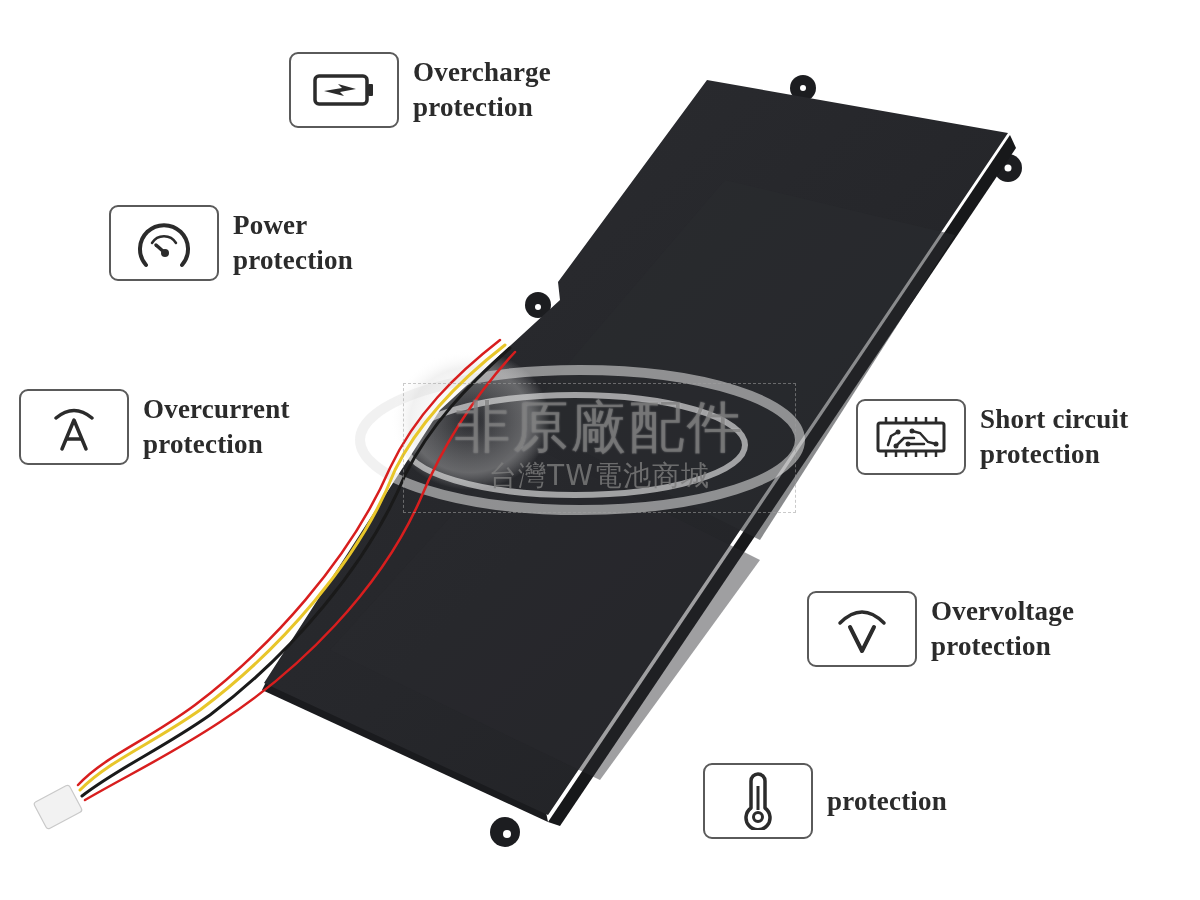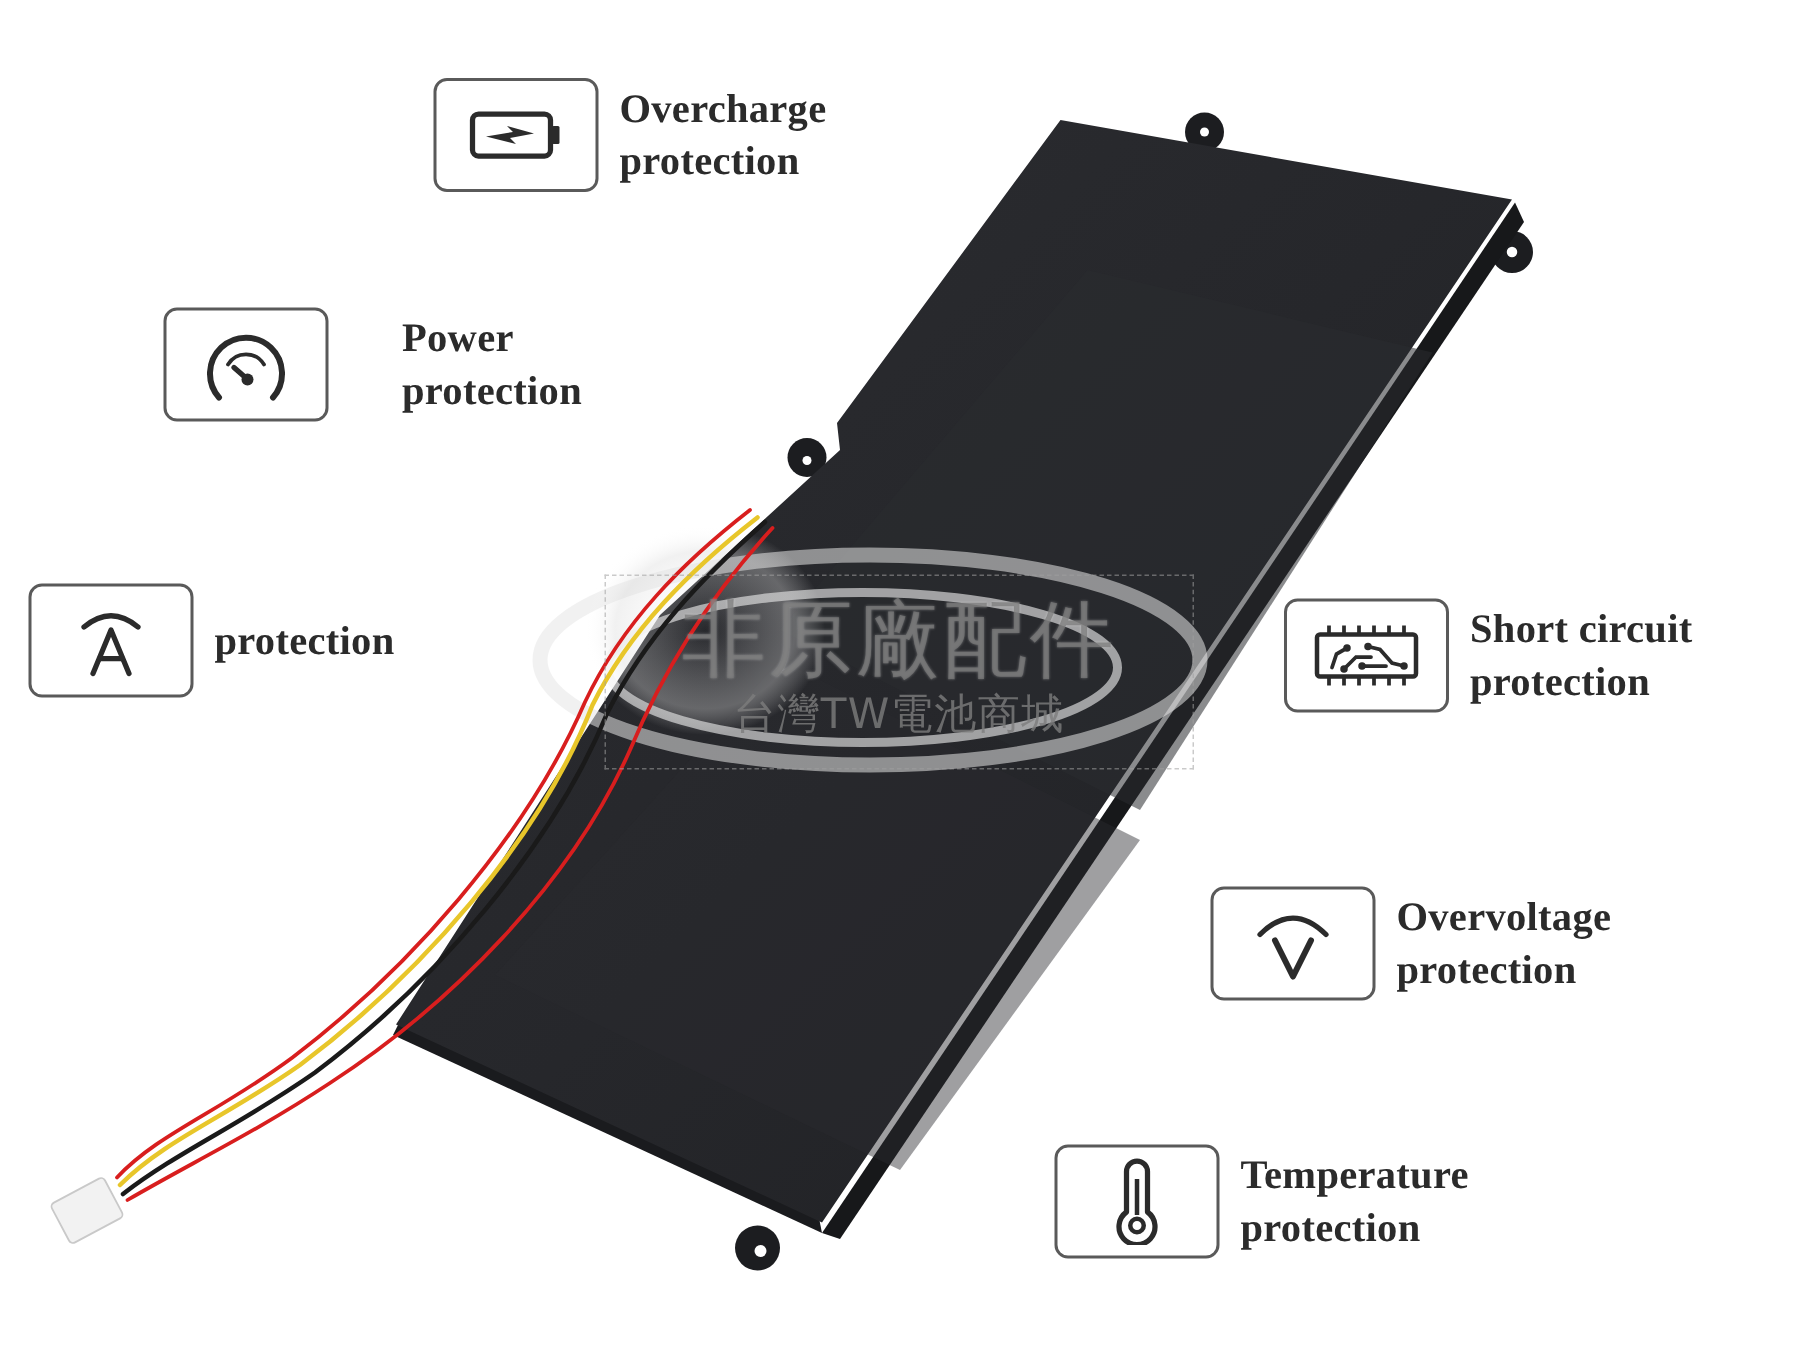--- a/index.html
+++ b/index.html
@@ -103,21 +103,21 @@
         <rect x="56" y="14" width="5" height="12" rx="1" fill="#2b2b2b"></rect>
         <path d="M12,21 L30,18 L26,14 L44,19 L28,22 L32,26 Z" fill="#2b2b2b"></path>
       </svg>
     </div>
     <div class="label">
       <span>Overcharge</span>
       <span>protection</span>
     </div>
   </div>
 
-  <div class="feature" style="left:109px;top:205px;gap:35px;">
+  <div class="feature" style="left:109px;top:205px;">
     <div class="box">
       <svg width="60" height="56" viewBox="0 0 60 56">
         <path d="M12,50 A24,24 0 1 1 48,50" fill="none" stroke="#2b2b2b" stroke-width="4" stroke-linecap="round"></path>
         <path d="M18,28 A14,14 0 0 1 42,28" fill="none" stroke="#2b2b2b" stroke-width="2.5" stroke-linecap="round"></path>
         <line x1="22" y1="30" x2="30" y2="37" stroke="#2b2b2b" stroke-width="3.5" stroke-linecap="round"></line>
         <circle cx="31" cy="38" r="4" fill="#2b2b2b"></circle>
       </svg>
     </div>
     <div class="label">
       <span>Power</span>
@@ -127,20 +127,21 @@
 
   <div class="feature" style="left:19px;top:389px;">
     <div class="box">
       <svg width="50" height="52" viewBox="0 0 50 52">
         <path d="M7,17 Q25,2 43,17" fill="none" stroke="#2b2b2b" stroke-width="3.5" stroke-linecap="round"></path>
         <path d="M13,48 L25,19 L37,48" fill="none" stroke="#2b2b2b" stroke-width="3.5" stroke-linejoin="round" stroke-linecap="round"></path>
         <line x1="17" y1="38" x2="33" y2="38" stroke="#2b2b2b" stroke-width="3.5"></line>
       </svg>
     </div>
     <div class="label">
+      <span>Overcurrent</span>
       <span>protection</span>
     </div>
   </div>
 
   <div class="feature" style="left:856px;top:399px;">
     <div class="box">
       <svg width="74" height="46" viewBox="0 0 74 46">
         <rect x="4" y="9" width="66" height="28" rx="2" fill="none" stroke="#2b2b2b" stroke-width="3"></rect>
         <g stroke="#2b2b2b" stroke-width="2.5">
           <line x1="12" y1="3" x2="12" y2="9"></line>
@@ -192,18 +193,17 @@
 
   <div class="feature" style="left:703px;top:763px;">
     <div class="box">
       <svg width="36" height="58" viewBox="0 0 36 58">
         <path d="M11,36 L11,9 A7,7 0 0 1 25,9 L25,36 A12,12 0 1 1 11,36 Z" fill="none" stroke="#2b2b2b" stroke-width="3.5" stroke-linejoin="round"></path>
         <line x1="18" y1="14" x2="18" y2="38" stroke="#2b2b2b" stroke-width="3"></line>
         <circle cx="18" cy="45" r="4.5" fill="none" stroke="#2b2b2b" stroke-width="3"></circle>
       </svg>
     </div>
     <div class="label">
-      <span>Temperature</span>
       <span>protection</span>
     </div>
   </div>
 
 </div>
 
 </body></html>

